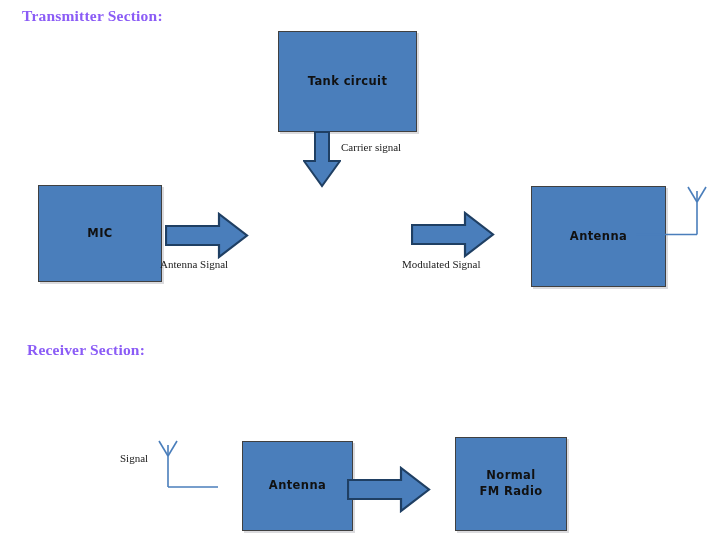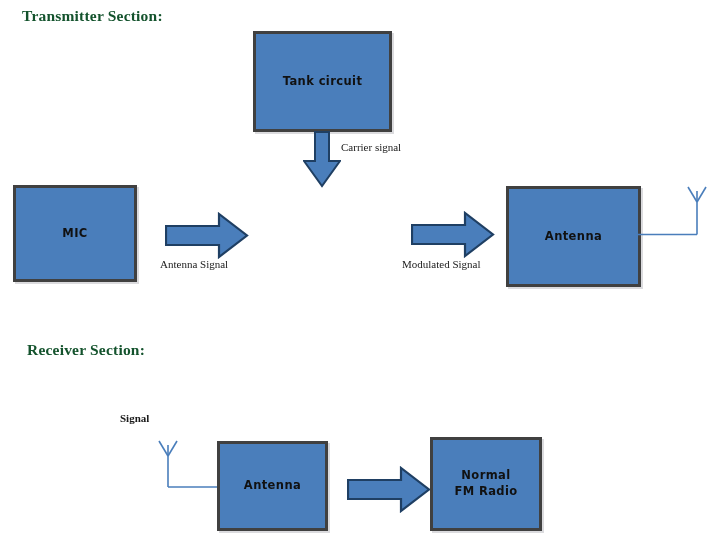--- a/index.html
+++ b/index.html
@@ -19,38 +19,39 @@
     left: 0; top: 0;
     width: 722px;
     height: 543px;
   }
   
   .section-title {
     position: absolute;
     font-family: "Liberation Serif", serif;
     font-weight: bold;
     font-size: 15.5px;
-    color: #14532d;
+    color: #8b5cf6;
     white-space: nowrap;
     letter-spacing: 0.2px;
   }
   #transmitter-title { left: 22px; top: 7px; }
   #receiver-title    { left: 27px; top: 341px; }
 
   
   .block {
     position: absolute;
     background: #4a7ebb;
-    border: 3px solid #404040;
+    border: 1px solid #404040;
     box-sizing: border-box;
     box-shadow: 2px 2px 0 rgba(190,190,195,0.55);
     display: flex;
     align-items: center;
     justify-content: center;
     text-align: center;
+    margin-left: 25px;
   }
   .block-label {
     font-family: "DejaVu Sans", sans-serif;
     font-weight: bold;
     font-size: 11.5px;
     color: #111111;
     line-height: 1.35;
     letter-spacing: 0.4px;
   }
 
@@ -65,21 +66,21 @@
   .flow-label {
     position: absolute;
     font-family: "Liberation Serif", serif;
     font-size: 11px;
     color: #1a1a1a;
     white-space: nowrap;
   }
   #label-carrier  { left: 341px; top: 141px; }
   #label-message  { left: 160px; top: 258px; }
   #label-modulated{ left: 402px; top: 258px; }
-  #label-signal   { left: 120px; top: 412px; font-weight: bold; }
+  #label-signal   { left: 120px; top: 452px; }
 
   
   .arrow-svg { position: absolute; }
   #arrow-carrier   { left: 303px; top: 131px; }
   #arrow-message   { left: 165px; top: 212px; }
   #arrow-modulated { left: 411px; top: 211px; }
   #arrow-rx        { left: 347px; top: 466px; }
 
   
   .antenna-svg { position: absolute; }

